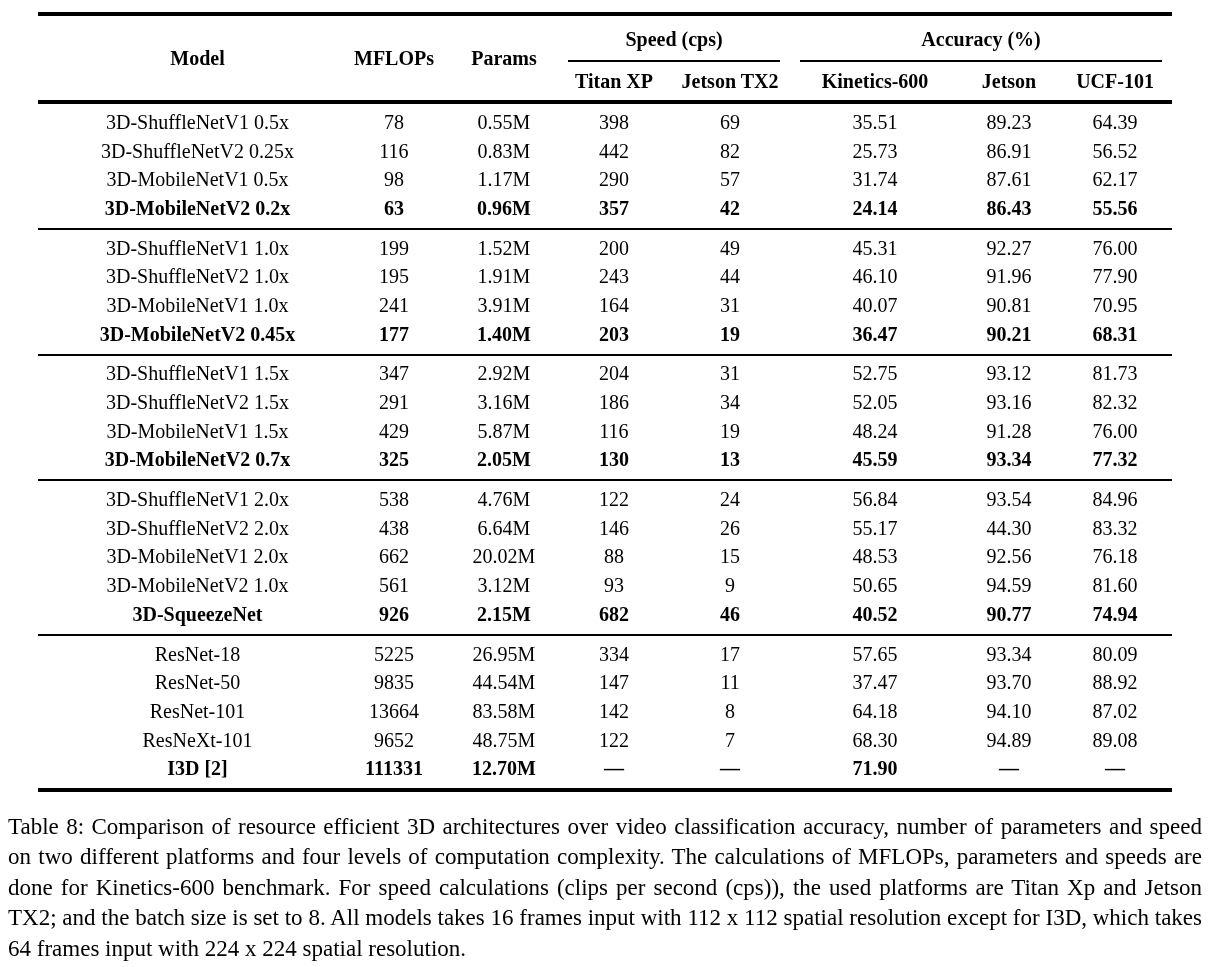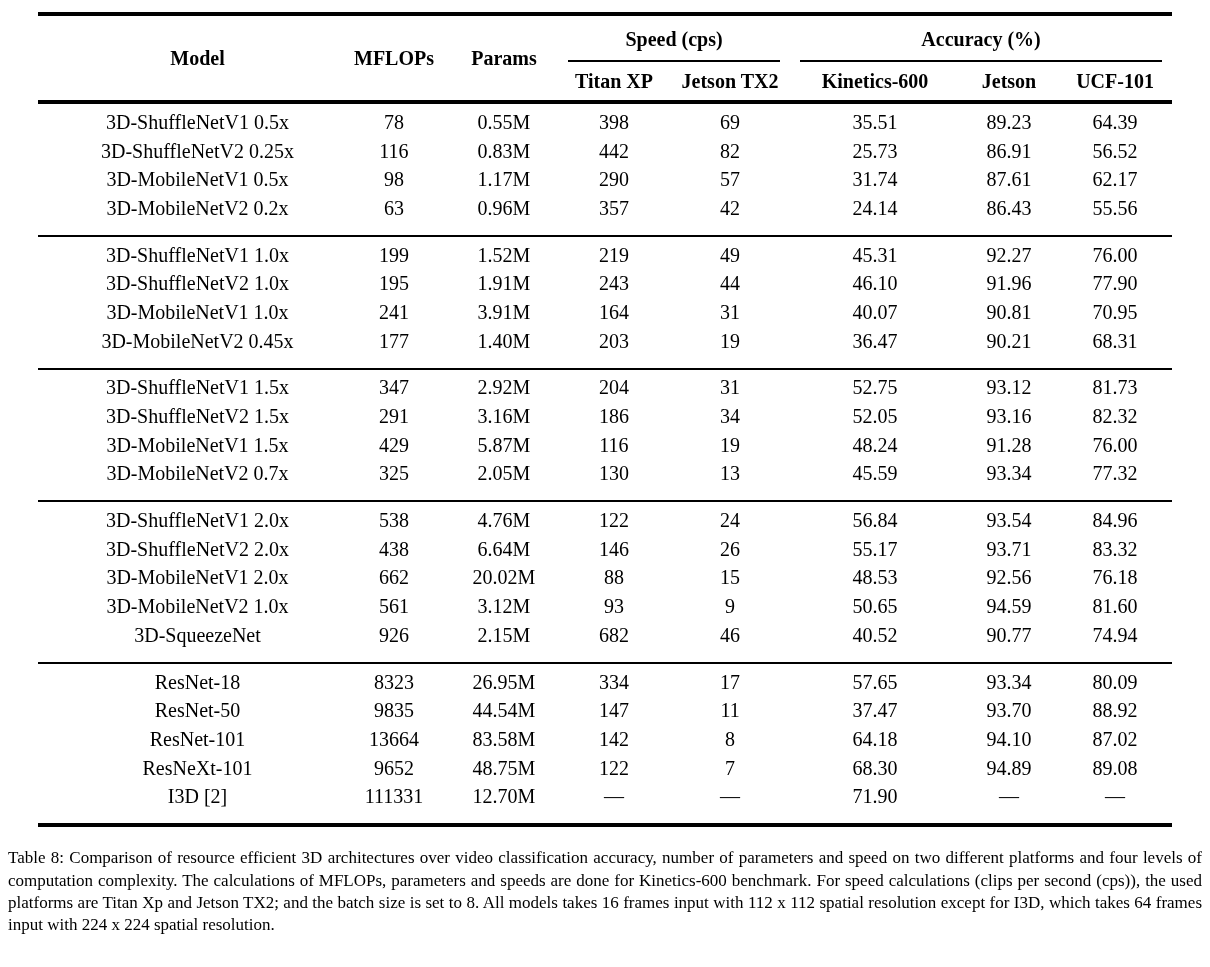--- a/index.html
+++ b/index.html
@@ -66,25 +66,25 @@
     text-align: center;
     height: 28.7px;
     padding: 0;
     white-space: nowrap;
     overflow: hidden;
   }
   table.paper-table tbody.row-group + tbody.row-group {
     border-top: 2.5px solid #000;
   }
   table.paper-table tbody.row-group tr:first-child td { padding-top: 4px; }
-  table.paper-table tbody.row-group tr:last-child td { padding-bottom: 12px; }
+  table.paper-table tbody.row-group tr:last-child td { padding-bottom: 5px; font-weight: bold; }
   .caption {
     margin: 20px 16px 0 8px;
     width: 1194px;
-    font-size: 17px;
+    font-size: 23px;
     line-height: 1.32;
     text-align: justify;
     color: #000;
   }
 </style>
 </head>
 <body>
 
 <div class="page">
 
@@ -165,21 +165,21 @@
           <td>24.14</td>
           <td>86.43</td>
           <td>55.56</td>
         </tr>
       </tbody>
       <tbody class="row-group">
         <tr>
           <td class="model-col">3D-ShuffleNetV1 1.0x</td>
           <td>199</td>
           <td>1.52M</td>
-          <td>219</td>
+          <td>200</td>
           <td>49</td>
           <td>45.31</td>
           <td>92.27</td>
           <td>76.00</td>
         </tr>
         <tr>
           <td class="model-col">3D-ShuffleNetV2 1.0x</td>
           <td>195</td>
           <td>1.91M</td>
           <td>243</td>
@@ -262,21 +262,21 @@
           <td>93.54</td>
           <td>84.96</td>
         </tr>
         <tr>
           <td class="model-col">3D-ShuffleNetV2 2.0x</td>
           <td>438</td>
           <td>6.64M</td>
           <td>146</td>
           <td>26</td>
           <td>55.17</td>
-          <td>93.71</td>
+          <td>44.30</td>
           <td>83.32</td>
         </tr>
         <tr>
           <td class="model-col">3D-MobileNetV1 2.0x</td>
           <td>662</td>
           <td>20.02M</td>
           <td>88</td>
           <td>15</td>
           <td>48.53</td>
           <td>92.56</td>
@@ -299,21 +299,21 @@
           <td>682</td>
           <td>46</td>
           <td>40.52</td>
           <td>90.77</td>
           <td>74.94</td>
         </tr>
       </tbody>
       <tbody class="row-group">
         <tr>
           <td class="model-col">ResNet-18</td>
-          <td>8323</td>
+          <td>5225</td>
           <td>26.95M</td>
           <td>334</td>
           <td>17</td>
           <td>57.65</td>
           <td>93.34</td>
           <td>80.09</td>
         </tr>
         <tr>
           <td class="model-col">ResNet-50</td>
           <td>9835</td>

